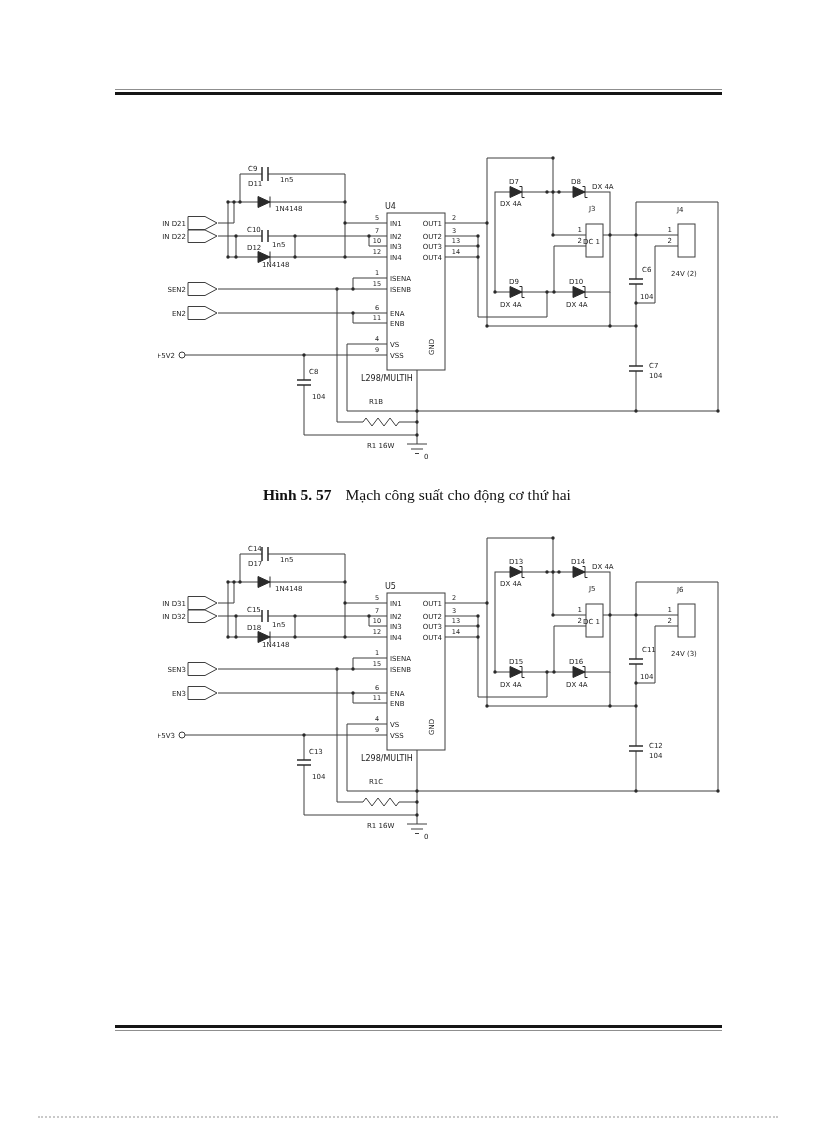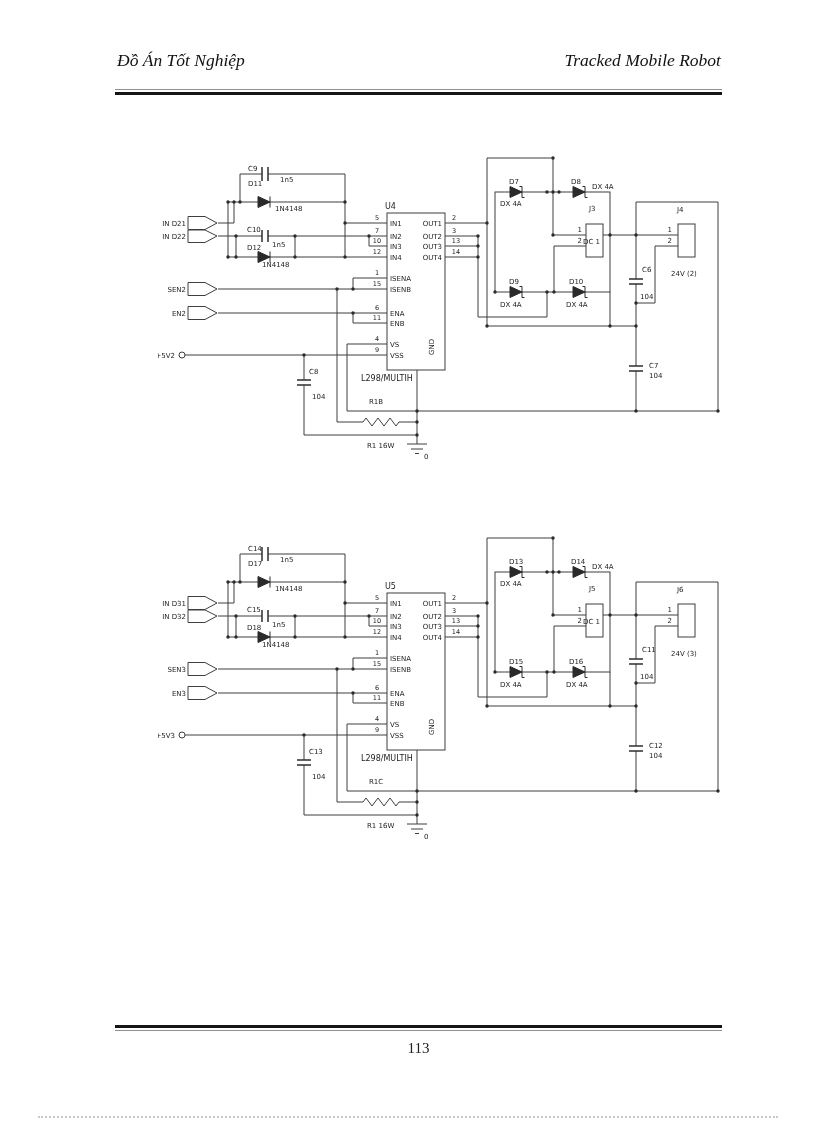--- a/index.html
+++ b/index.html
@@ -27,24 +27,20 @@
   svg .bx{stroke:#3f3f3f;stroke-width:1;fill:none;}
   svg text{font-family:"DejaVu Sans", sans-serif;fill:#1c1c1c;font-size:7px;}
   svg text.s{font-size:6.5px;text-anchor:middle;}
   svg text.e{text-anchor:end;}
   svg text.big{font-size:8px;}
 </style>
 </head>
 <body>
 
 <div class="page">
-  <div class="hdr">
-    <span>Đồ Án Tốt Nghiệp</span>
-    <span>Tracked Mobile Robot</span>
-  </div>
   <div class="hdr-rule"></div>
 
   <div class="fig-slot" id="fig1-slot">
 <svg viewBox="0 0 570 335" width="570" height="335">
 
   <g class="w">
     <path d="M60,75 H76 V54 M60,88 H104 M110,88 H229 M82,26 H104 M110,26 H187 M82,26 V54
              M70,54 H187 M70,54 V109 M78,88 V109 M70,109 H187 M137,88 V109 M187,26 V109
              M187,75 H229 M211,88 V98 M211,98 H229 M187,109 H229
              M60,141 H229 M195,130 V141 M195,130 H229 M179,141 V274
@@ -201,20 +197,23 @@
     <text x="513" y="128">24V (2)</text>
     <text class="e" x="514" y="84">1</text>
     <text class="e" x="514" y="95">2</text>
     <text x="484" y="124">C6</text>
     <text x="482" y="151">104</text>
     <text x="491" y="220">C7</text>
     <text x="491" y="230">104</text>
   </g>
 </svg>
 </div>
+  <div class="caption" id="cap1">
+    <b>Hình 5. 57</b><span>Mạch công suất cho động cơ thứ hai</span>
+  </div>
 
   <div class="fig-slot" id="fig2-slot">
 <svg viewBox="0 0 570 335" width="570" height="335">
 
   <g class="w">
     <path d="M60,75 H76 V54 M60,88 H104 M110,88 H229 M82,26 H104 M110,26 H187 M82,26 V54
              M70,54 H187 M70,54 V109 M78,88 V109 M70,109 H187 M137,88 V109 M187,26 V109
              M187,75 H229 M211,88 V98 M211,98 H229 M187,109 H229
              M60,141 H229 M195,130 V141 M195,130 H229 M179,141 V274
              M60,165 H229 M195,165 V175 M195,175 H229
@@ -372,15 +371,14 @@
     <text class="e" x="514" y="95">2</text>
     <text x="484" y="124">C11</text>
     <text x="482" y="151">104</text>
     <text x="491" y="220">C12</text>
     <text x="491" y="230">104</text>
   </g>
 </svg>
 </div>
 
   <div class="ftr-rule"></div>
-  <div class="pagenum">113</div>
   <div class="dotline"></div>
 </div>
 
 </body></html>

